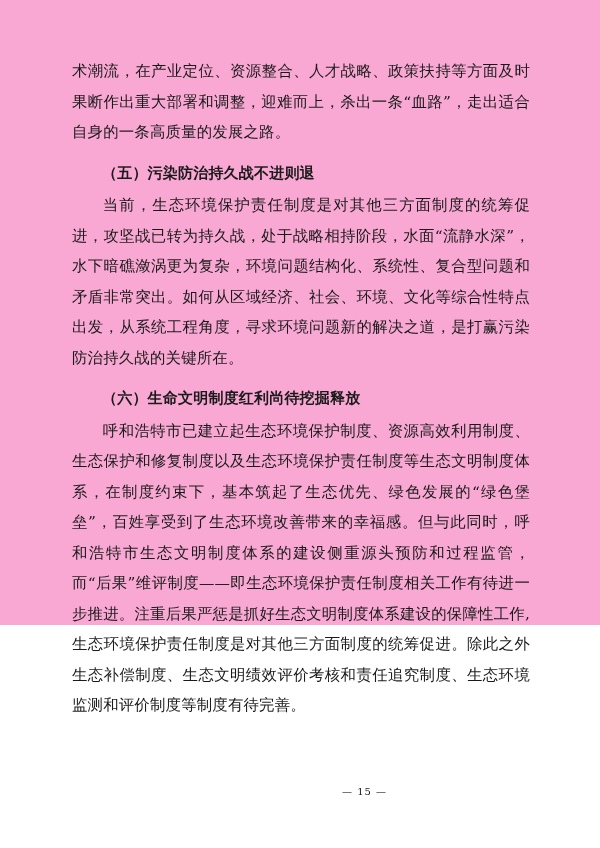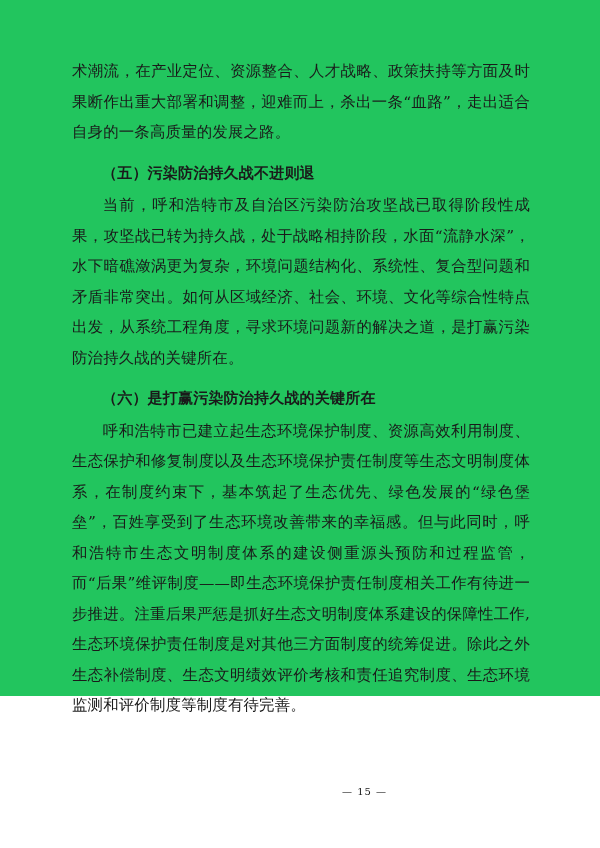--- a/index.html
+++ b/index.html
@@ -13,22 +13,22 @@
     font-family: "DejaVu Serif", "Liberation Serif", serif;
     color: #1a1a1a;
     position: relative;
     overflow: hidden;
   }
   .page {
     position: absolute;
     left: 0;
     top: 0;
     width: 600px;
-    height: 696px;
-    background: #22c55e;
+    height: 625px;
+    background: #f9a8d4;
   }
   .content {
     position: absolute;
     left: 72px;
     top: 56px;
     width: 458px;
   }
   p {
     margin: 0 0 0 0;
     font-size: 15.4px;
@@ -71,25 +71,25 @@
 
 <div class="page">
   <div class="content">
 
     <p class="cont-para">术潮流，在产业定位、资源整合、人才战略、政策扶持等方面及时果断作出重大部署和调整，迎难而上，杀出一条“血路”，走出适合自身的一条高质量的发展之路。</p>
 
     <div class="gap-small"></div>
 
     <p class="heading">（五）污染防治持久战不进则退</p>
 
-    <p class="body-para">当前，呼和浩特市及自治区污染防治攻坚战已取得阶段性成果，攻坚战已转为持久战，处于战略相持阶段，水面“流静水深”，水下暗礁潋涡更为复杂，环境问题结构化、系统性、复合型问题和矛盾非常突出。如何从区域经济、社会、环境、文化等综合性特点出发，从系统工程角度，寻求环境问题新的解决之道，是打赢污染防治持久战的关键所在。</p>
+    <p class="body-para">当前，生态环境保护责任制度是对其他三方面制度的统筹促进，攻坚战已转为持久战，处于战略相持阶段，水面“流静水深”，水下暗礁潋涡更为复杂，环境问题结构化、系统性、复合型问题和矛盾非常突出。如何从区域经济、社会、环境、文化等综合性特点出发，从系统工程角度，寻求环境问题新的解决之道，是打赢污染防治持久战的关键所在。</p>
 
     <div class="gap-small"></div>
 
-    <p class="heading">（六）是打赢污染防治持久战的关键所在</p>
+    <p class="heading">（六）生命文明制度红利尚待挖掘释放</p>
 
     <p class="body-para">呼和浩特市已建立起生态环境保护制度、资源高效利用制度、生态保护和修复制度以及生态环境保护责任制度等生态文明制度体系，在制度约束下，基本筑起了生态优先、绿色发展的“绿色堡垒”，百姓享受到了生态环境改善带来的幸福感。但与此同时，呼和浩特市生态文明制度体系的建设侧重源头预防和过程监管，而“后果”维评制度——即生态环境保护责任制度相关工作有待进一步推进。注重后果严惩是抓好生态文明制度体系建设的保障性工作,生态环境保护责任制度是对其他三方面制度的统筹促进。除此之外生态补偿制度、生态文明绩效评价考核和责任追究制度、生态环境监测和评价制度等制度有待完善。</p>
 
   </div>
 
   <div class="footer">
     <span class="page-num-wrap">— 15 —</span>
   </div>
 </div>
 

